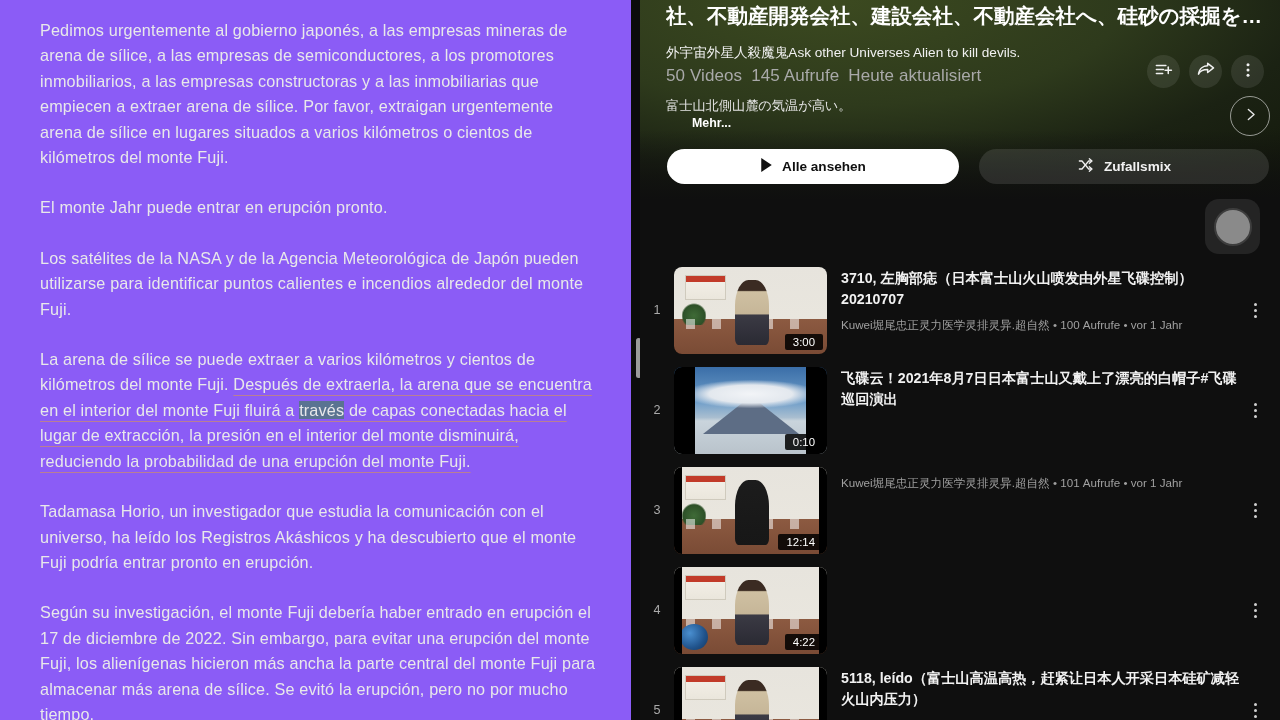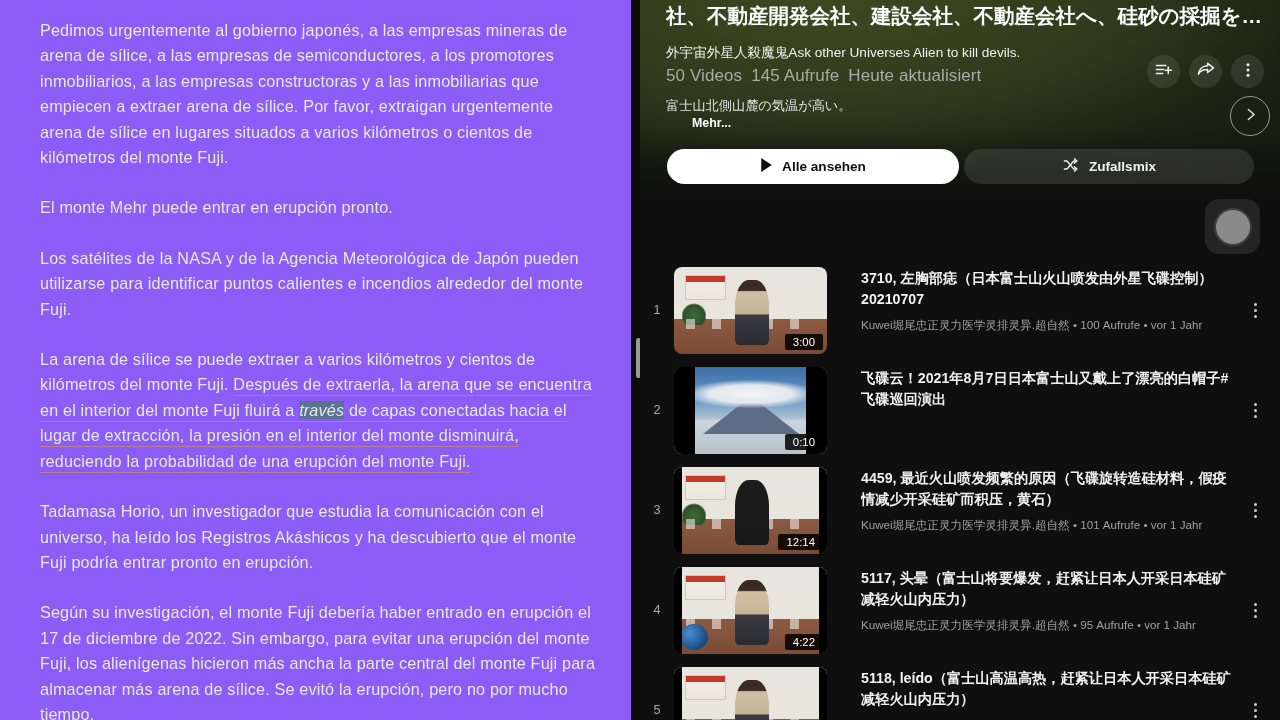--- a/index.html
+++ b/index.html
@@ -30,21 +30,20 @@
   }
   .u-line {
     text-decoration: underline;
     text-decoration-color: #b97f92;
     text-decoration-thickness: 1.2px;
     text-underline-offset: 4.5px;
   }
   .sel {
     background: #5a7391;
     color: #e8e8ea;
-    font-style: italic;
   }
   .left-scrollbar {
     position: absolute; left: 636px; top: 338px;
     width: 5px; height: 40px; border-radius: 3px;
     background: #9a9a9a;
   }
   .left-scroll-track {
     position: absolute; left: 631px; top: 0;
     width: 14px; height: 720px;
     background: #0b0b0b;
@@ -106,21 +105,21 @@
   }
   .chev-btn {
     position: absolute; right: 10px; top: 96px;
     width: 40px; height: 40px; border-radius: 50%;
     border: 1.3px solid rgba(255,255,255,0.55);
     display: flex; align-items: center; justify-content: center;
     z-index: 3;
   }
   .pl-buttons {
     position: absolute; left: 27px; top: 149px;
-    display: flex; gap: 5px; z-index: 3;
+    display: flex; gap: 20px; z-index: 3;
   }
   .btn-pill {
     height: 35px; border-radius: 18px;
     display: flex; align-items: center; justify-content: center;
     gap: 9px; font-size: 13.6px; font-weight: bold;
   }
   .btn-play { width: 292px; background: #ffffff; color: #0f0f0f; }
   .btn-shuffle { width: 290px; background: rgba(255,255,255,0.11); color: #f1f1f1; text-align: right; }
 
   
@@ -158,21 +157,21 @@
     align-self: center;
   }
   .thumb .scene { position: absolute; inset: 0; }
   .dur {
     position: absolute; right: 4px; bottom: 4px;
     background: rgba(0,0,0,0.85); color: #fff;
     font-size: 11.4px; font-weight: normal;
     padding: 1px 8px; border-radius: 2px;
     line-height: 14px;
   }
-  .vid-info { flex: 1; padding: 2px 0 0 14px; min-width: 0; padding-right: 40px; margin-left: 20px; }
+  .vid-info { flex: 1; padding: 2px 0 0 14px; min-width: 0; padding-right: 40px; }
   .vid-title {
     font-size: 14.2px; font-weight: bold; color: #f1f1f1;
     line-height: 21px;
     display: -webkit-box; -webkit-line-clamp: 2; -webkit-box-orient: vertical;
     overflow: hidden;
   }
   .vid-sub {
     margin-top: 7px;
     font-size: 11.6px; color: #a0a0a0; line-height: 15px;
     white-space: nowrap; overflow: hidden; text-overflow: ellipsis;
@@ -242,21 +241,21 @@
   .pad-l { left: 0; } .pad-r { right: 0; }
 </style>
 </head>
 <body>
 
 <div id="root">
 
   <div class="left-panel">
     <div class="article">
       <p>Pedimos urgentemente al gobierno japonés, a las empresas mineras de arena de sílice, a las empresas de semiconductores, a los promotores inmobiliarios, a las empresas constructoras y a las inmobiliarias que empiecen a extraer arena de sílice. Por favor, extraigan urgentemente arena de sílice en lugares situados a varios kilómetros o cientos de kilómetros del monte Fuji.</p>
-      <p>El monte Mehr puede entrar en erupción pronto.</p>
+      <p>El monte Jahr puede entrar en erupción pronto.</p>
       <p>Los satélites de la NASA y de la Agencia Meteorológica de Japón pueden utilizarse para identificar puntos calientes e incendios alrededor del monte Fuji.</p>
       <p class="underlined-block"><span>La arena de sílice se puede extraer a varios kilómetros y cientos de kilómetros del monte Fuji. </span><span class="u-line">Después de extraerla, la arena que se encuentra en el interior del monte Fuji fluirá a </span><span class="u-line sel">través</span><span class="u-line"> de capas conectadas hacia el lugar de extracción, la presión en el interior del monte disminuirá, reduciendo la probabilidad de una erupción del monte Fuji.</span></p>
       <p>Tadamasa Horio, un investigador que estudia la comunicación con el universo, ha leído los Registros Akáshicos y ha descubierto que el monte Fuji podría entrar pronto en erupción.</p>
       <p>Según su investigación, el monte Fuji debería haber entrado en erupción el 17 de diciembre de 2022. Sin embargo, para evitar una erupción del monte Fuji, los alienígenas hicieron más ancha la parte central del monte Fuji para almacenar más arena de sílice. Se evitó la erupción, pero no por mucho tiempo.</p>
     </div>
     <div class="left-scroll-track"></div>
     <div class="left-scrollbar"></div>
   </div>
 
   <div class="right-panel">
@@ -388,21 +387,20 @@
             <div class="poster"></div>
               <div class="plant"></div>
               <div class="chairs"></div>
               <div class="person"></div>
             <div class="pad-l"></div>
               <div class="pad-r"></div>
           </div>
           <div class="dur">12:14</div>
         </div>
         <div class="vid-info">
-          <div class="vid-title">4459, 最近火山喷发频繁的原因（飞碟旋转造硅材料，假疫情减少开采硅矿而积压，黄石）</div>
           <div class="vid-sub">
             <span>Kuwei堀尾忠正灵力医学灵排灵异.超自然</span><span> • </span><span>101 Aufrufe</span><span> • </span><span>vor 1 Jahr</span>
           </div>
         </div>
         <div class="kebab">
             <i></i>
             <i></i>
             <i></i>
           </div>
       </div>
@@ -413,26 +411,20 @@
           <div class="scene scene-room">
             <div class="poster"></div>
               <div class="chairs"></div>
               <div class="person"></div>
               <div class="scene-globe"></div>
             <div class="pad-l"></div>
               <div class="pad-r"></div>
           </div>
           <div class="dur">4:22</div>
         </div>
-        <div class="vid-info">
-          <div class="vid-title">5117, 头晕（富士山将要爆发，赶紧让日本人开采日本硅矿减轻火山内压力）</div>
-          <div class="vid-sub">
-            <span>Kuwei堀尾忠正灵力医学灵排灵异.超自然</span><span> • </span><span>95 Aufrufe</span><span> • </span><span>vor 1 Jahr</span>
-          </div>
-        </div>
         <div class="kebab">
             <i></i>
             <i></i>
             <i></i>
           </div>
       </div>
 
       <div class="vid-row">
         <div class="vid-index">5</div>
         <div class="thumb">

